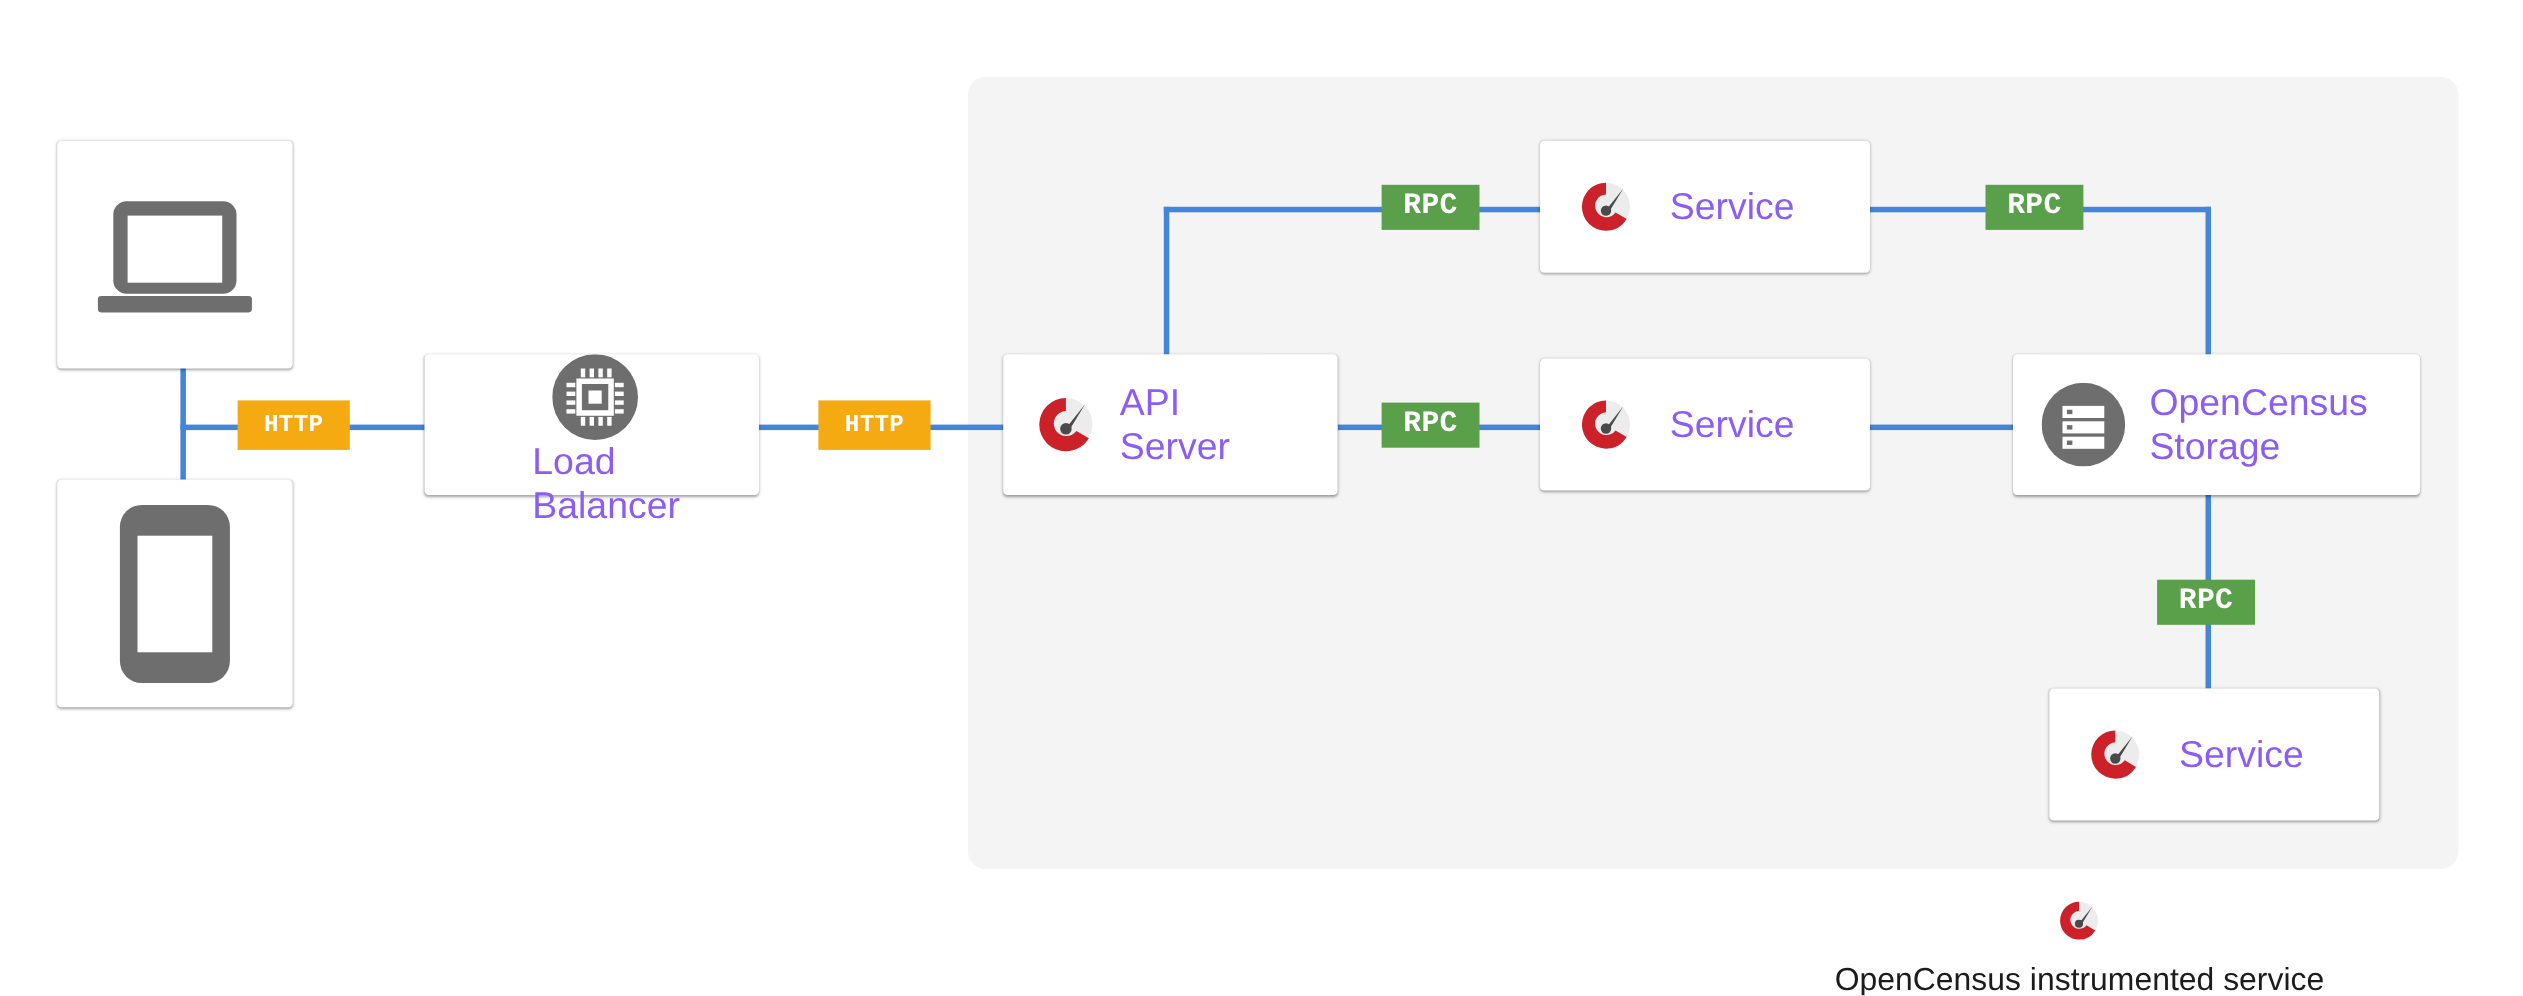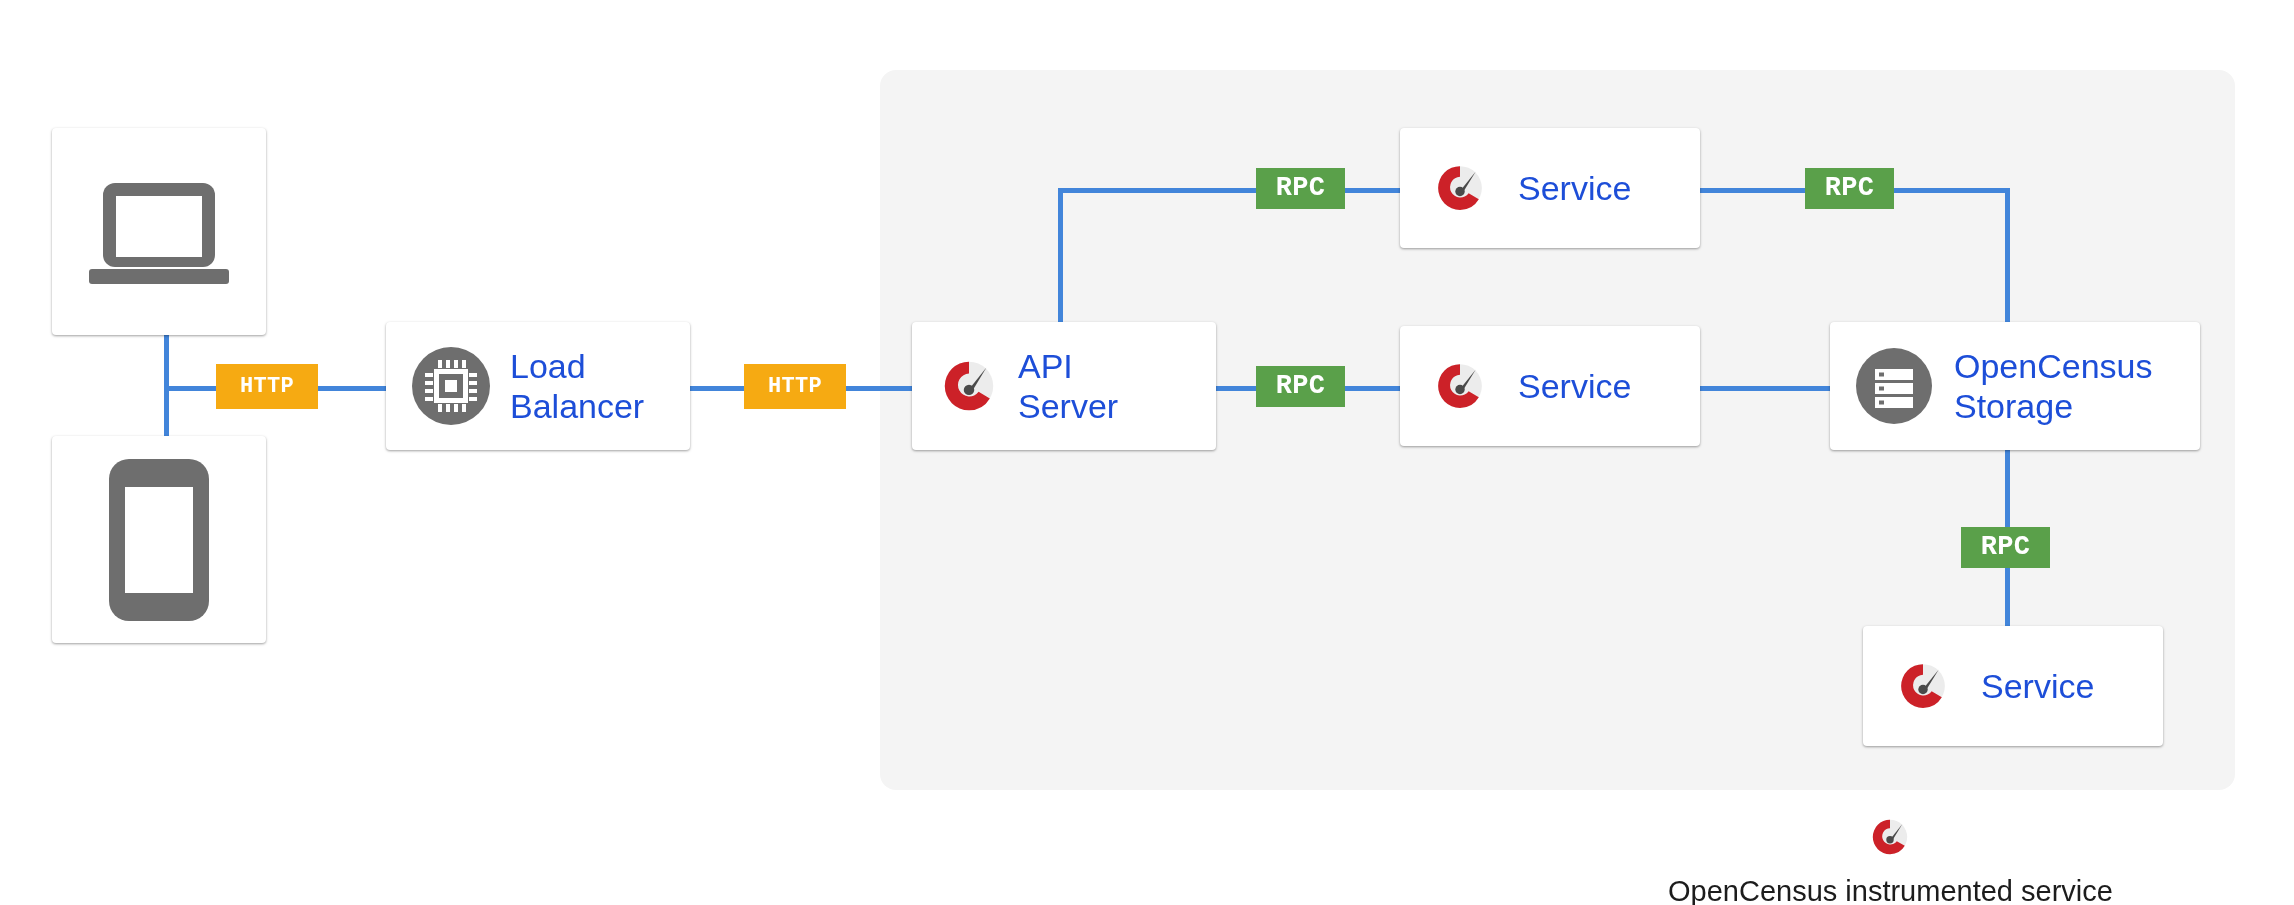--- a/index.html
+++ b/index.html
@@ -72,21 +72,21 @@
   .card.device {
     justify-content: center;
   }
   .card .node-icon {
     flex: 0 0 auto;
     display: flex;
     align-items: center;
     justify-content: center;
   }
   .card .node-label {
-    color: #1d4ed8;
+    color: #8b5cf6;
     font-size: 34px;
     line-height: 1.18;
     font-family: "Liberation Sans", sans-serif;
     white-space: pre-line;
   }
 
   
   .legend {
     position: absolute;
     display: flex;
@@ -147,21 +147,21 @@
     <span></span>
   </div>
 
   <div class="badge http" style="left:216px; top:364px; width:102px; height:45px;">
     <span>HTTP</span>
   </div>
   <div class="badge http" style="left:744px; top:364px; width:102px; height:45px;">
     <span>HTTP</span>
   </div>
 
-  <div class="card" style="left:386px; top:322px; width:304px; height:128px; padding-left:26px;">
+  <div class="card" style="left:386px; top:322px; width:304px; height:128px; padding-left:26px;flex-direction:column;">
     <span class="node-icon" style="width:78px; height:78px; margin-right:20px;">
       <svg width="78" height="78" viewBox="0 0 78 78" aria-hidden="true">
         <circle cx="39" cy="39" r="39" fill="#6e6e6e"></circle>
         <g fill="#ffffff">
           <path d="M22 22 h34 v34 h-34 z M27 27 v24 h24 v-24 z" fill-rule="evenodd"></path>
           <rect x="33" y="33" width="12" height="12"></rect>
           <rect x="26" y="13" width="4" height="8"></rect>
             <rect x="34" y="13" width="4" height="8"></rect>
           <rect x="42" y="13" width="4" height="8"></rect>
             <rect x="50" y="13" width="4" height="8"></rect>

